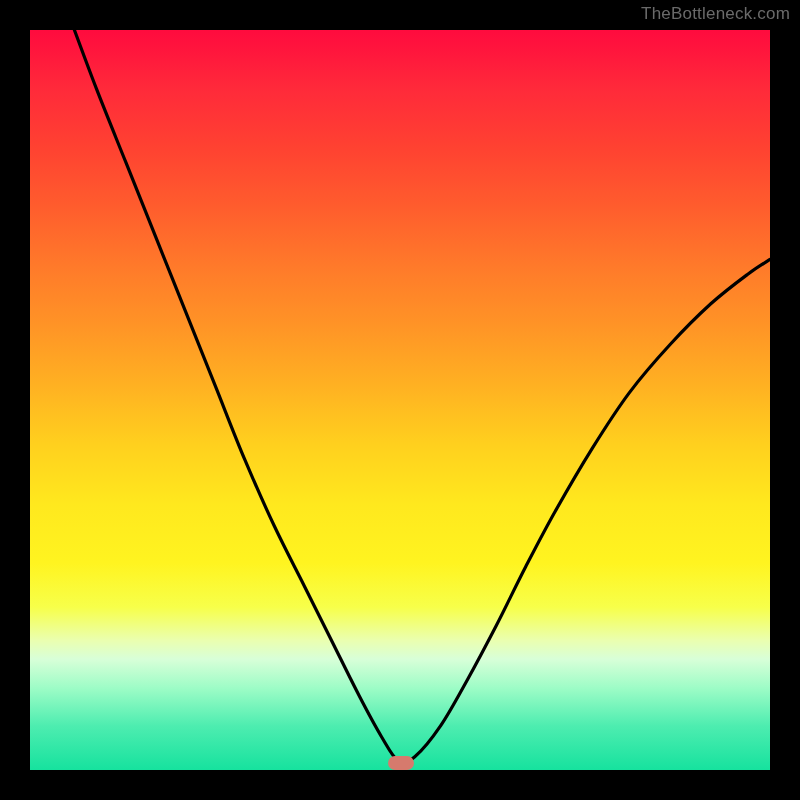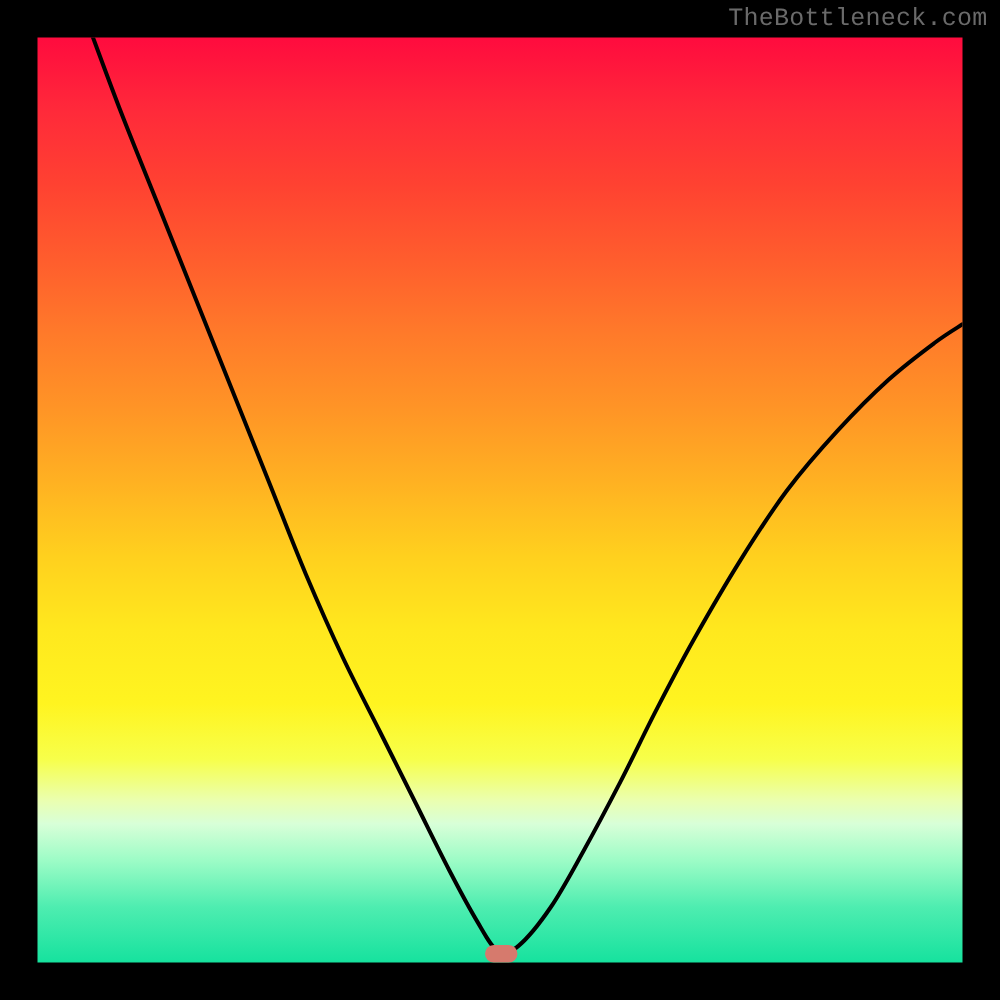--- a/index.html
+++ b/index.html
@@ -57,22 +57,22 @@
     width: 26px;
     height: 14px;
     border-radius: 7px;
     background: #d67a6d;
     transform: translate(-50%, -50%);
   }
   .watermark {
     position: absolute;
     top: 4px;
     right: 10px;
-    font-family: Liberation Mono, monospace;
-    font-size: 20px;
+    font-family: Liberation Sans, sans-serif;
+    font-size: 17px;
     color: #6a6a6a;
     letter-spacing: 0.2px;
   }
 </style>
 </head>
 <body>
 
 <div class="frame">
   <div class="watermark">TheBottleneck.com</div>
 

